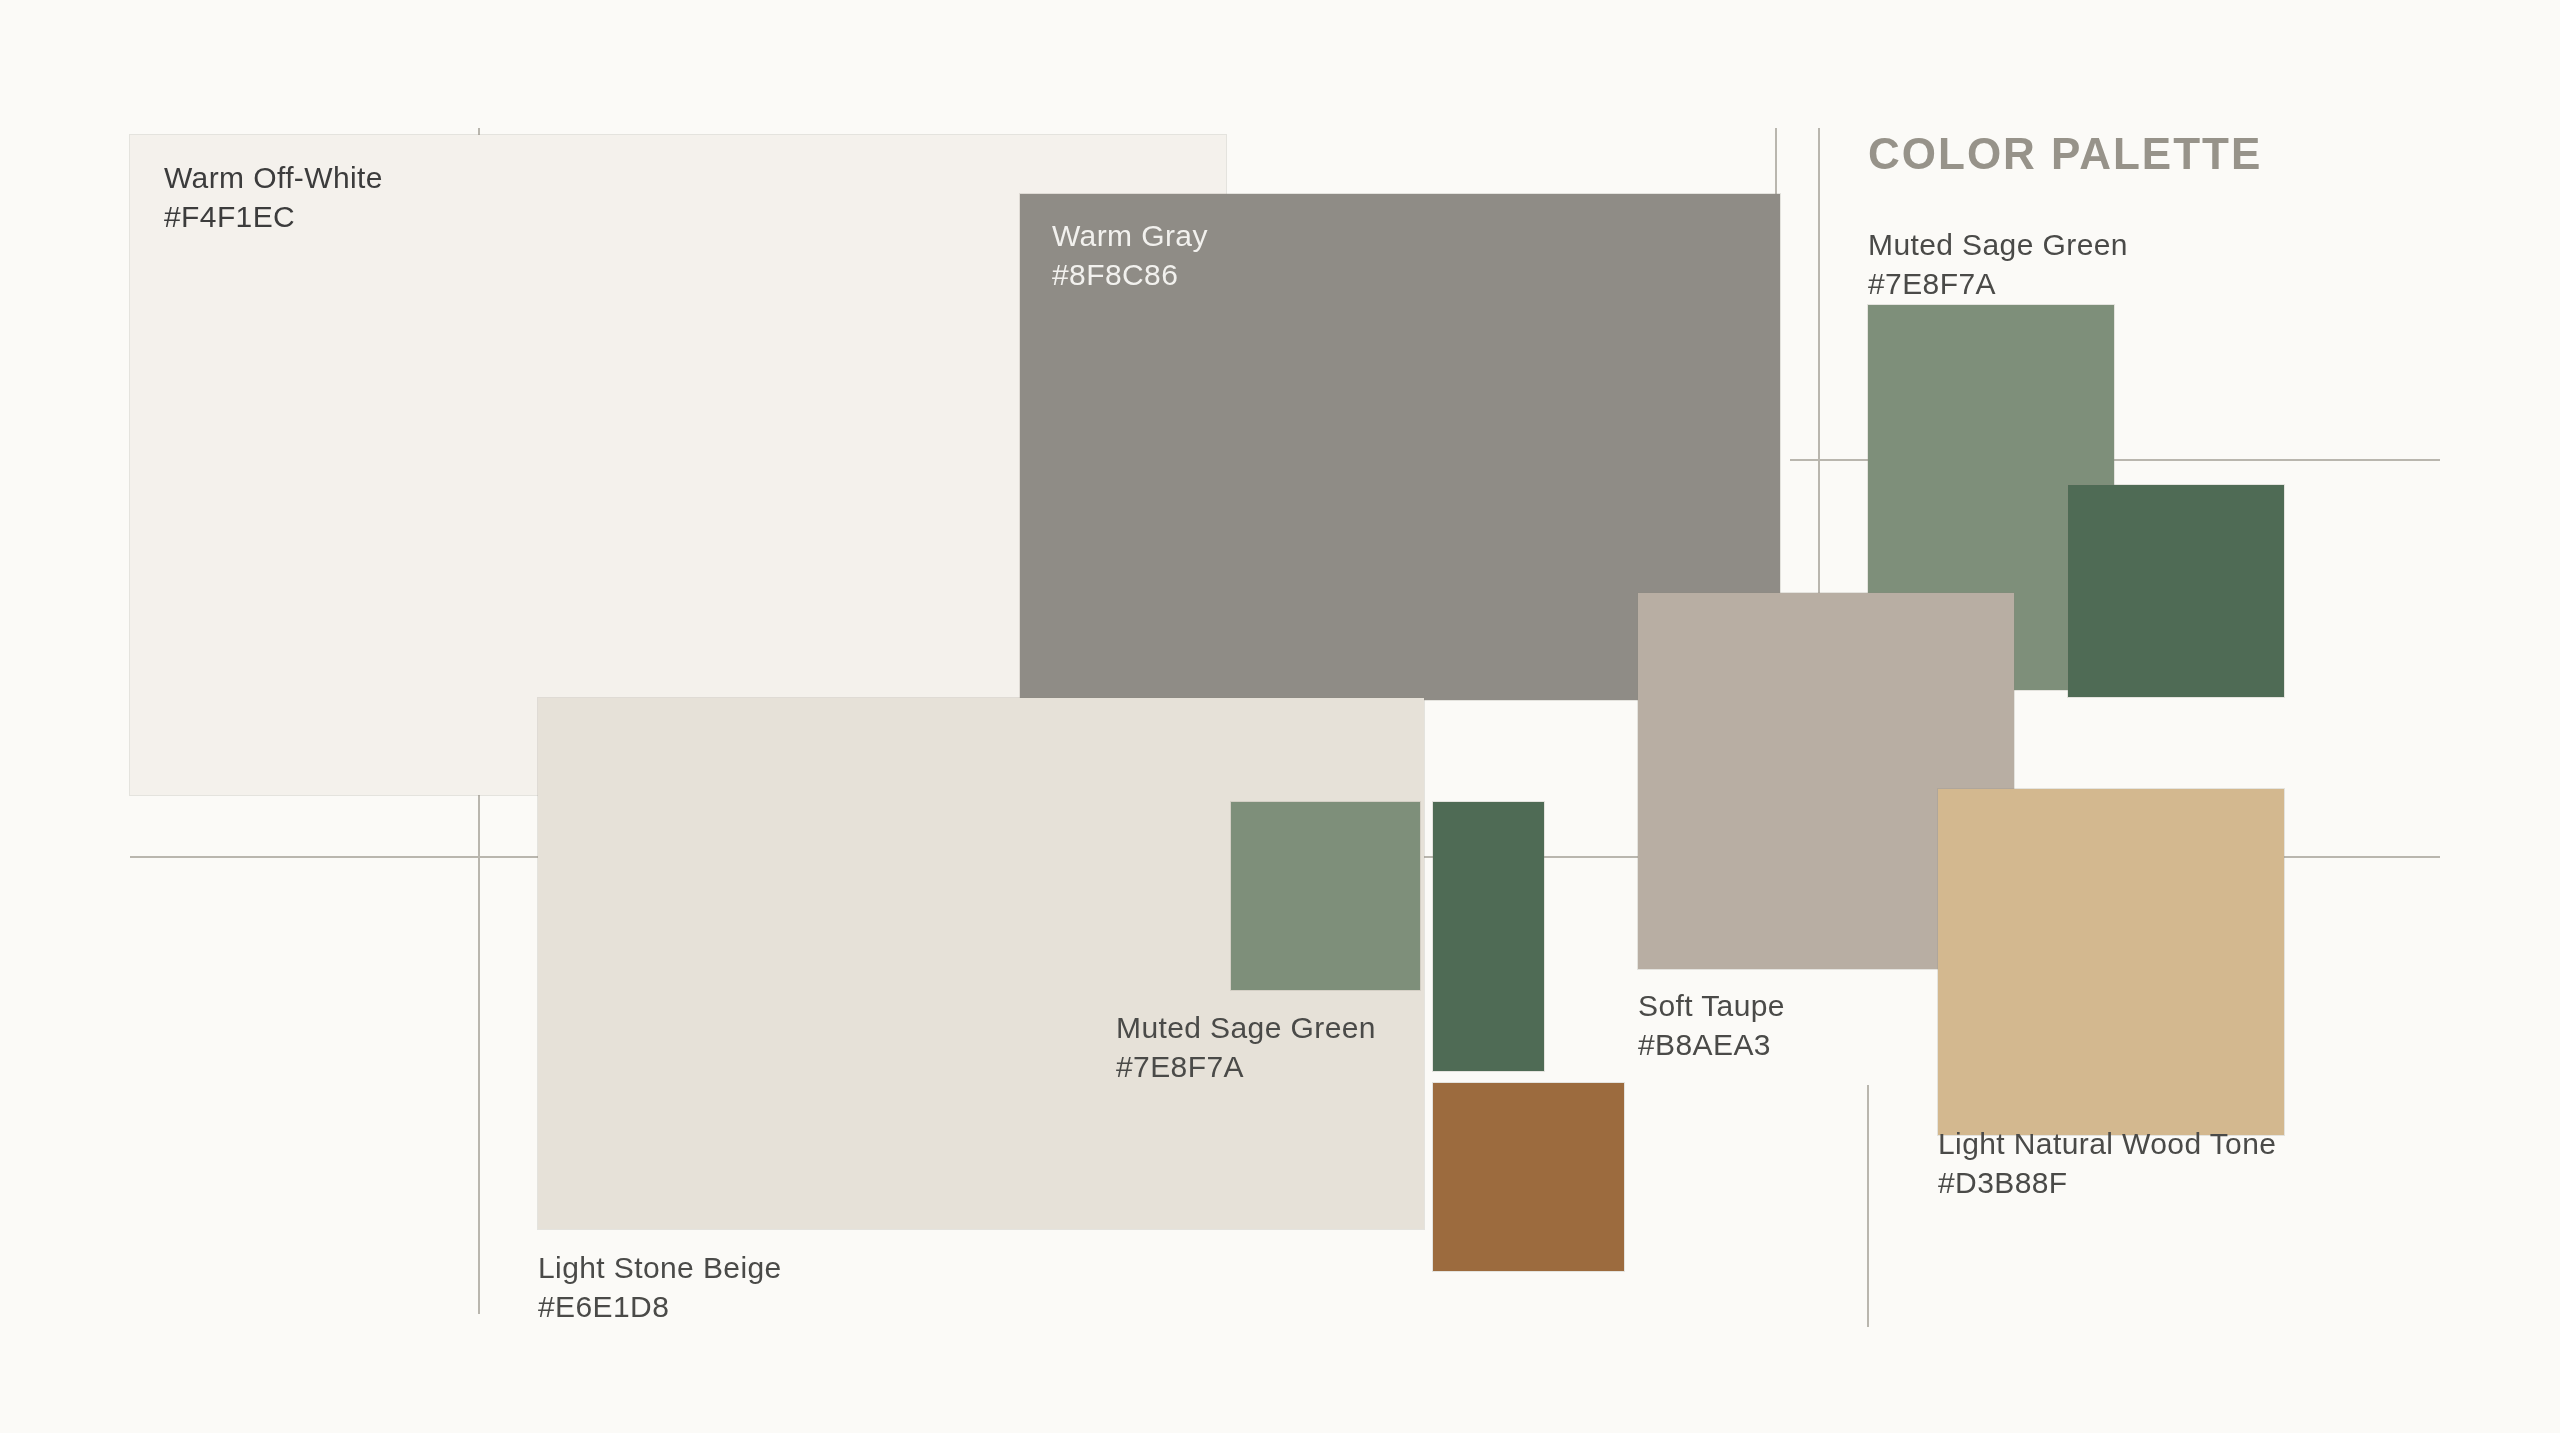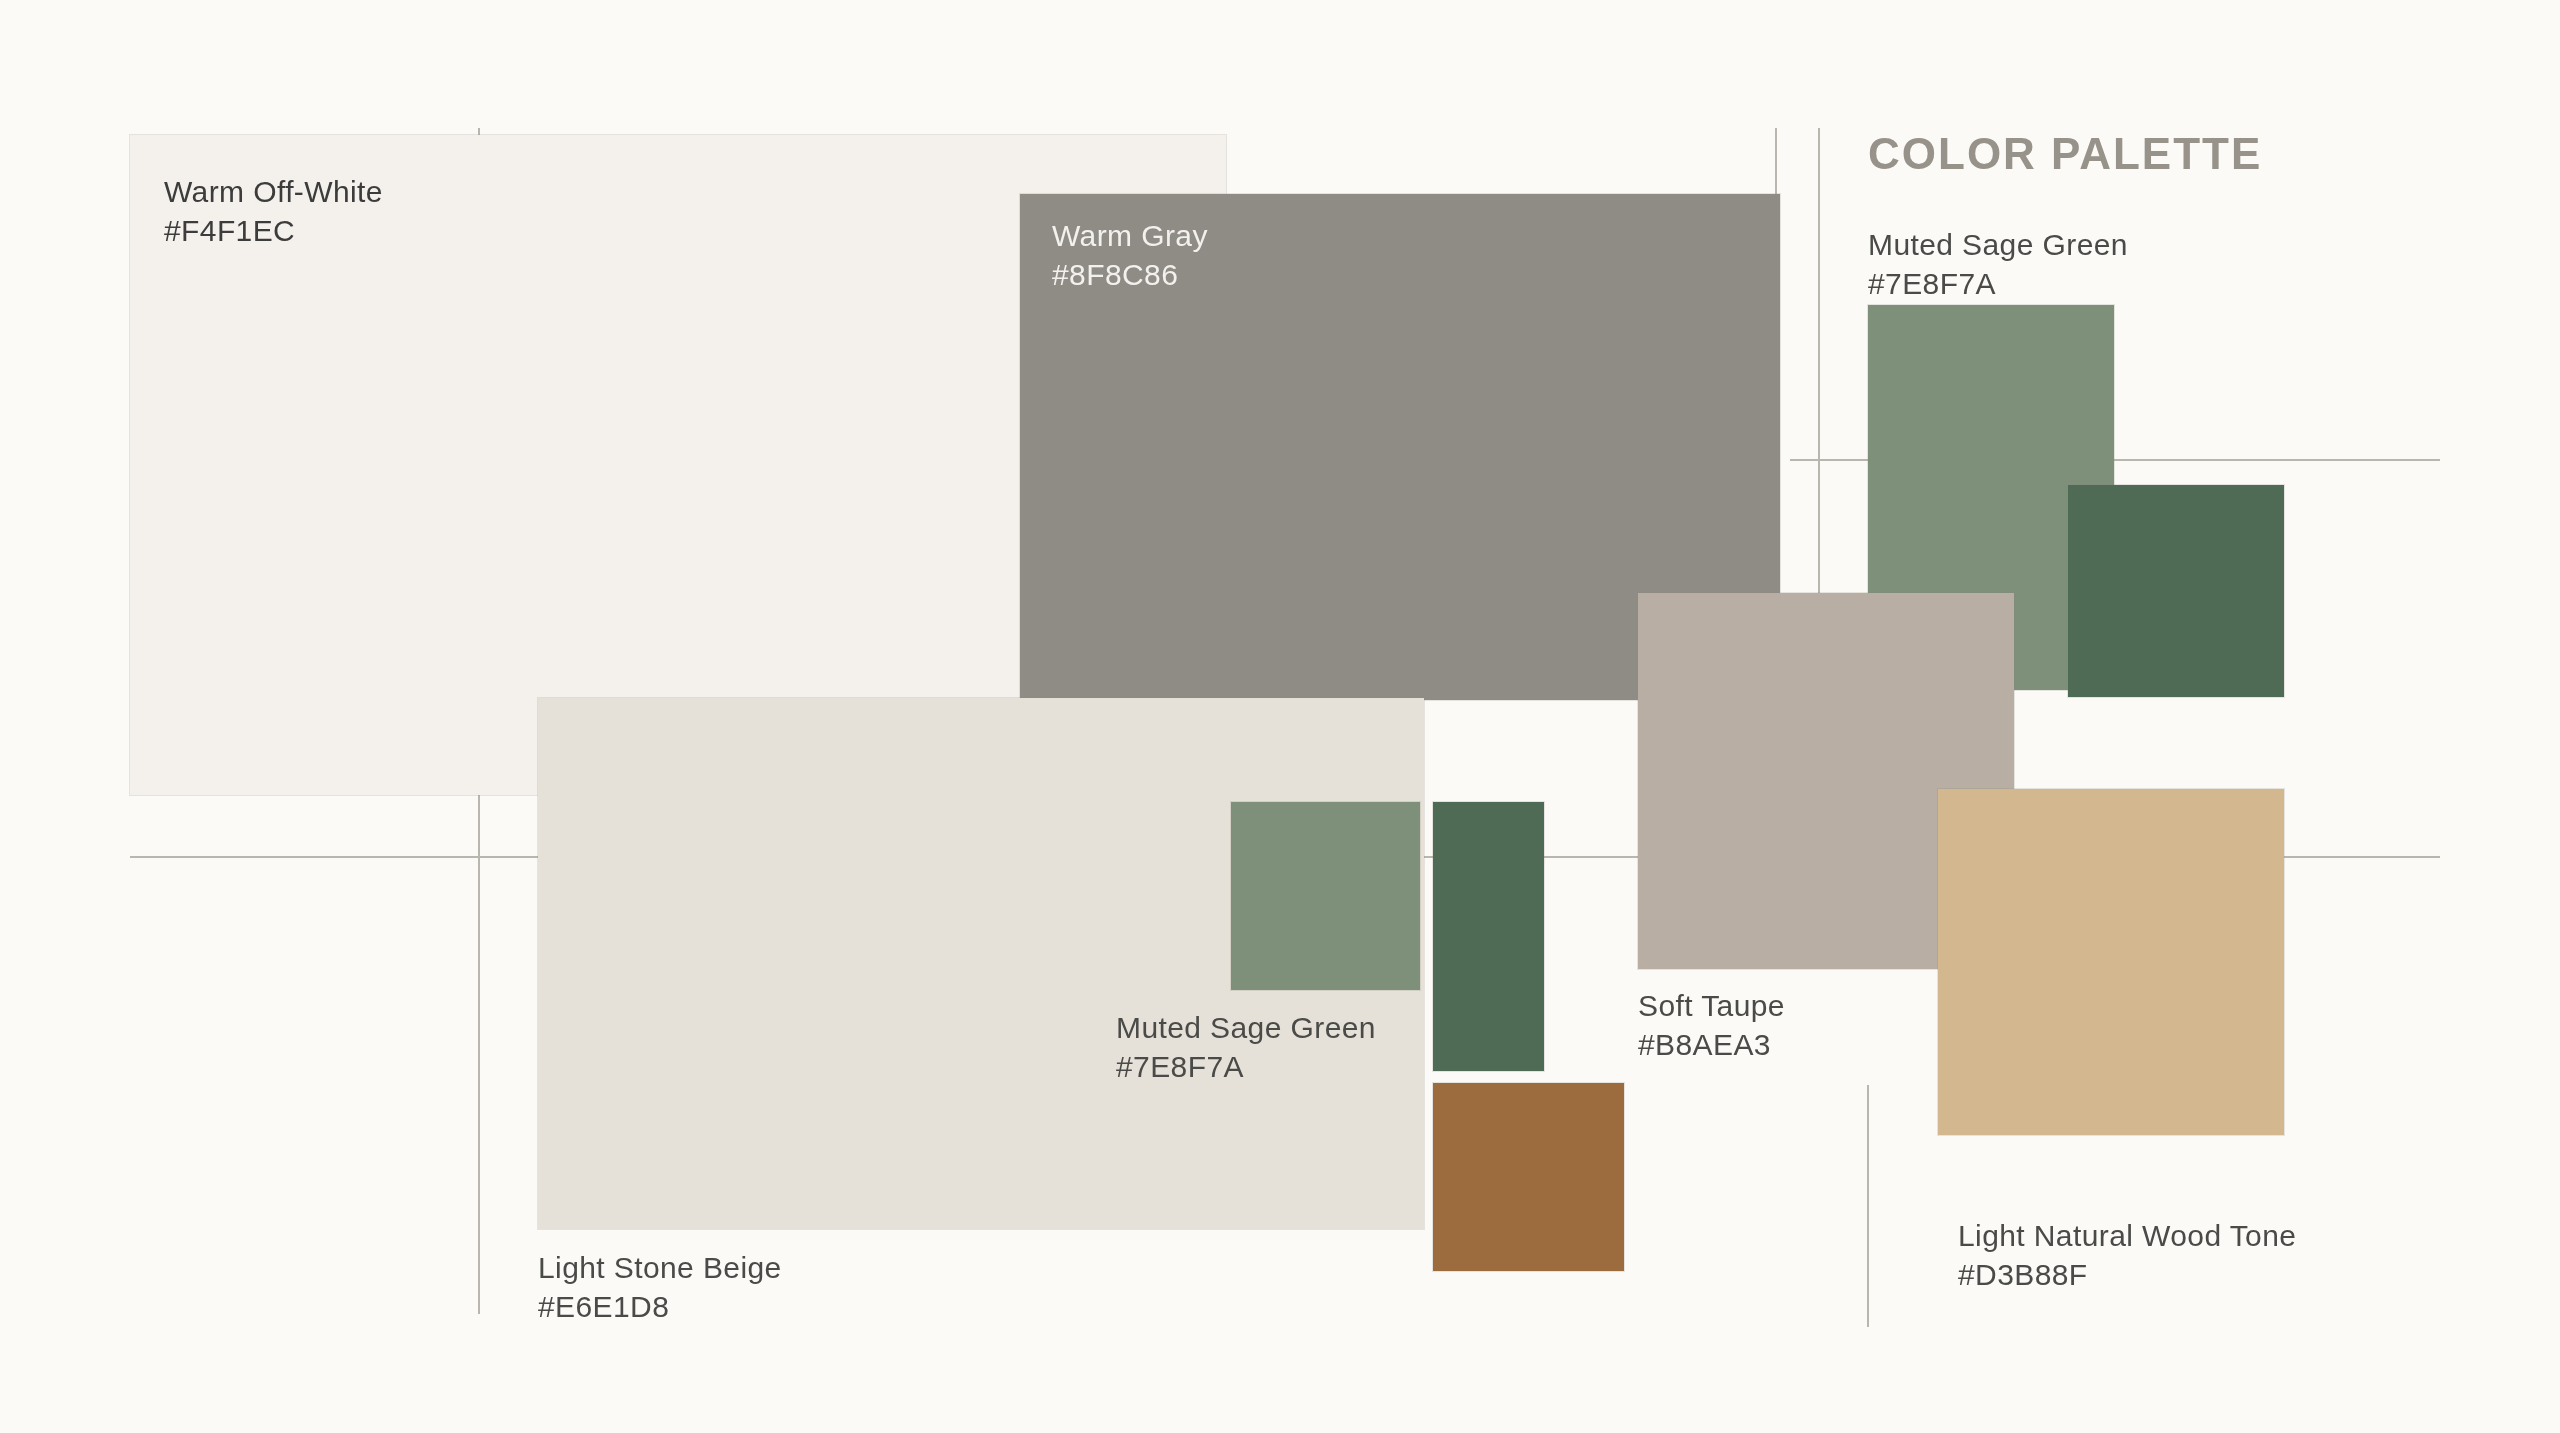--- a/index.html
+++ b/index.html
@@ -55,21 +55,21 @@
   .label .name {
     display: block;
     font-size: 30px;
     letter-spacing: 0.4px;
   }
   .label .hex {
     display: block;
     font-size: 30px;
     letter-spacing: 0.4px;
   }
-  .label.dark  { color: #3c3c3c; margin-top: 14px; }
+  .label.dark  { color: #3c3c3c; }
   .label.light { color: #f2f1ee; }
   .label.mid   { color: #4a4a48; }
 </style>
 </head>
 <body>
 
 <div id="canvas">
 
   <div class="rule h" style="left:1790px; top:459px; width:650px;"></div>
   <div class="rule h" style="left:130px; top:856px; width:2310px;"></div>
@@ -116,18 +116,18 @@
   <div class="label mid" style="left:1638px; top:973px;margin-top:13px;">
     <span class="name">Soft Taupe</span>
     <span class="hex">#B8AEA3</span>
   </div>
 
   <div class="swatch" style="left:1433px; top:802px; width:111px; height:269px; background:#4F6B55;"></div>
 
   <div class="swatch" style="left:1433px; top:1083px; width:191px; height:188px; background:#9C6B3E;"></div>
 
   <div class="swatch" style="left:1938px; top:789px; width:346px; height:346px; background:#D3B88F;"></div>
-  <div class="label mid" style="left:1938px; top:1216px;margin-left:20px;">
+  <div class="label mid" style="left:1938px; top:1124px;">
     <span class="name">Light Natural Wood Tone</span>
     <span class="hex">#D3B88F</span>
   </div>
 
 </div>
 
 </body></html>

